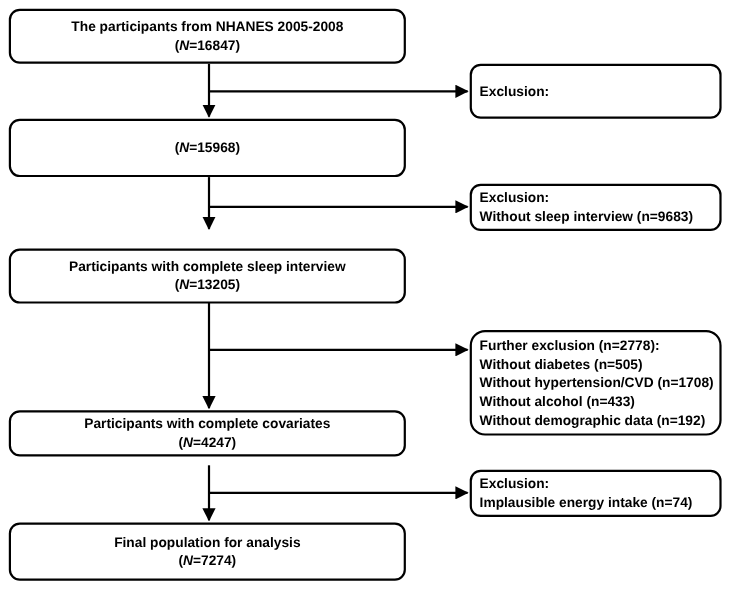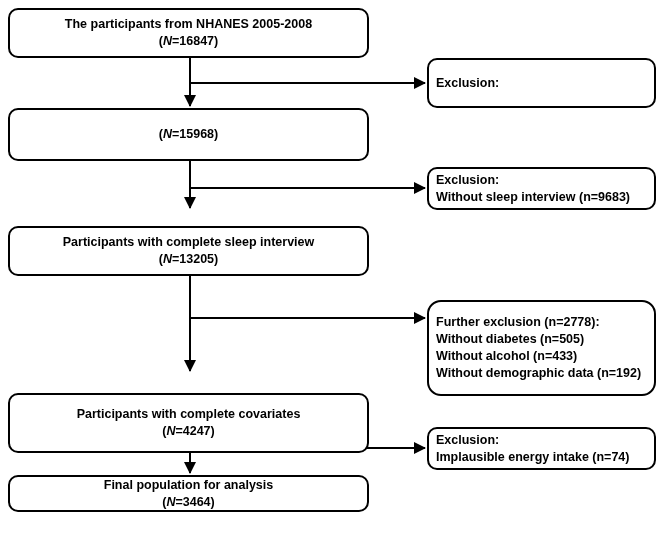--- a/index.html
+++ b/index.html
@@ -96,42 +96,43 @@
 
   <div class="main-box" style="top:108px; height:53px;">
     <div class="n-line"><span>(</span><i>N</i><span>=15968)</span></div>
   </div>
 
   <div class="main-box" style="top:226px; height:50px;">
     <div>Participants with complete sleep interview</div>
     <div class="n-line"><span>(</span><i>N</i><span>=13205)</span></div>
   </div>
 
-  <div class="main-box" style="top:393px; height:60px;">
+  <div class="main-box" style="top:373px; height:42px;">
     <div>Participants with complete covariates</div>
     <div class="n-line"><span>(</span><i>N</i><span>=4247)</span></div>
   </div>
 
-  <div class="main-box" style="top:475px; height:37px;">
+  <div class="main-box" style="top:475px; height:53px;">
     <div>Final population for analysis</div>
-    <div class="n-line"><span>(</span><i>N</i><span>=3464)</span></div>
+    <div class="n-line"><span>(</span><i>N</i><span>=7274)</span></div>
   </div>
 
   <div class="excl-box" style="top:58px;  height:50px;">
     <div>Exclusion:</div>
   </div>
 
   <div class="excl-box" style="top:167px; height:43px;">
     <div>Exclusion:</div>
     <div>Without sleep interview (n=9683)</div>
   </div>
 
   <div class="excl-box big" style="top:263px; height:96px;margin-top:37px;">
     <div>Further exclusion (n=2778):</div>
     <div>Without diabetes (n=505)</div>
+    <div>Without hypertension/CVD (n=1708)</div>
     <div>Without alcohol (n=433)</div>
     <div>Without demographic data (n=192)</div>
   </div>
 
   <div class="excl-box" style="top:427px; height:43px;">
     <div>Exclusion:</div>
     <div>Implausible energy intake (n=74)</div>
   </div>
 
 </div>

